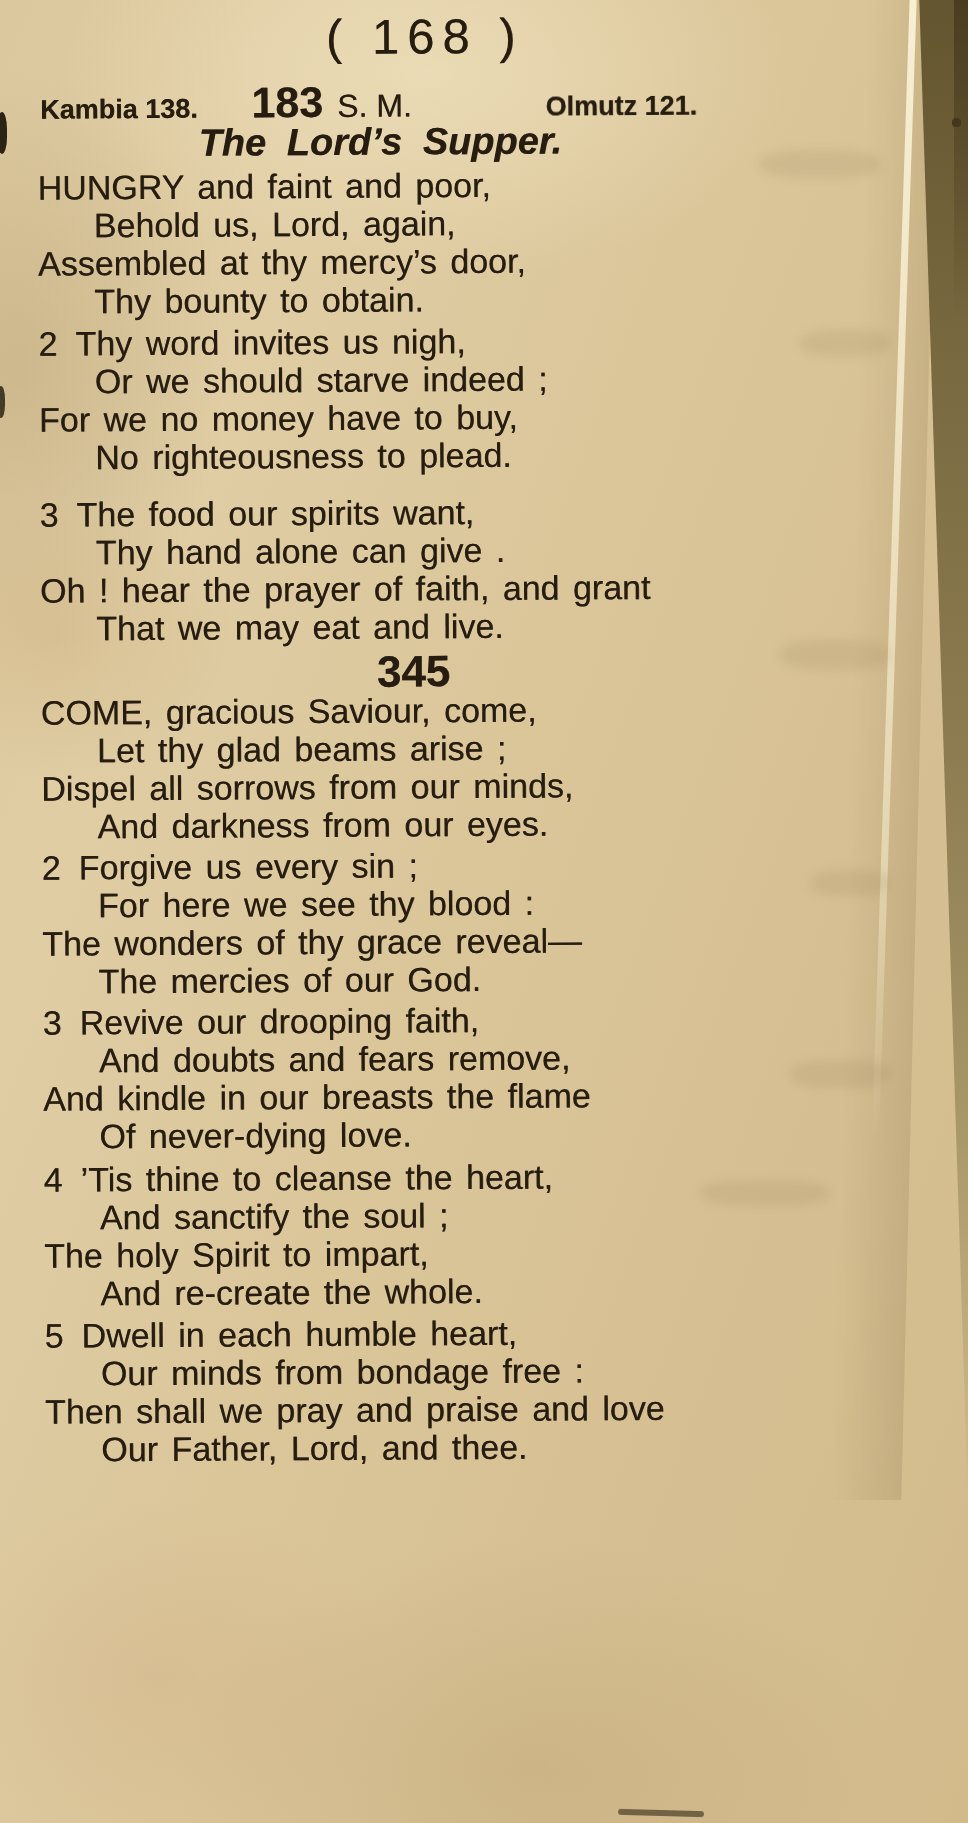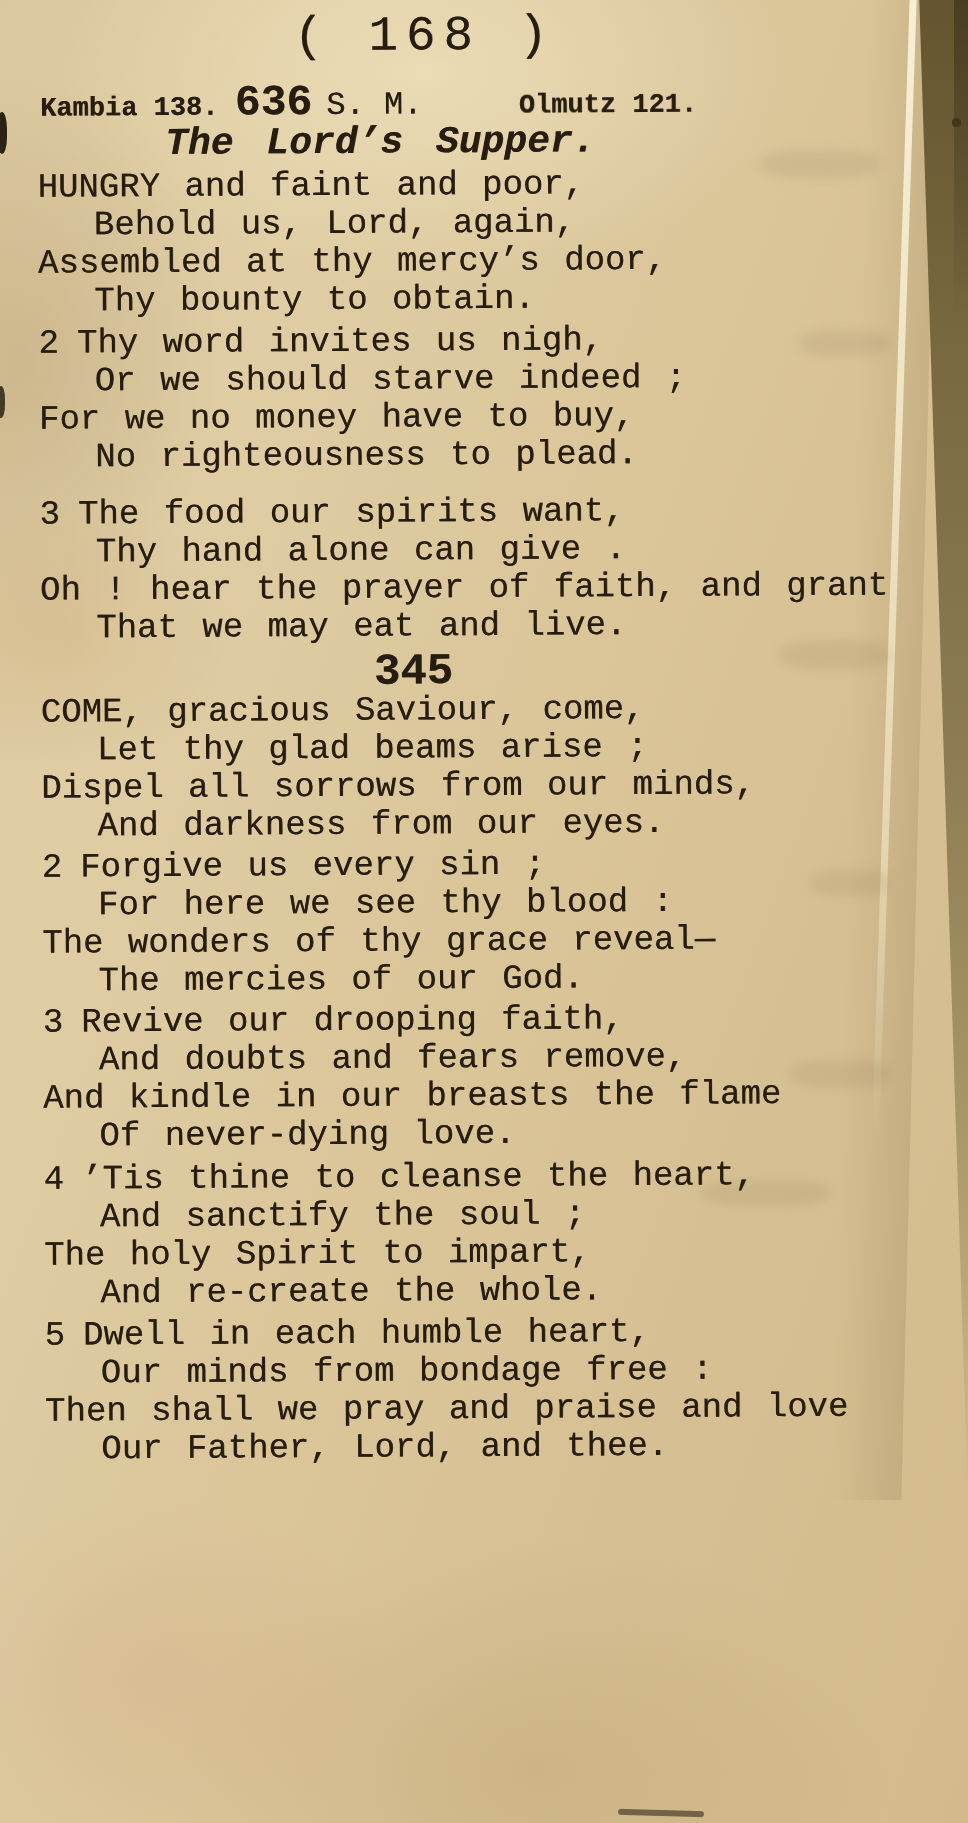--- a/index.html
+++ b/index.html
@@ -1,20 +1,20 @@
 <!DOCTYPE html>
 <html><head>
 <meta charset="utf-8">
 <style>
   html,body{margin:0;padding:0;background:#b7a478;}
   .page{
     position:relative;
     width:968px;height:1823px;
     overflow:hidden;
-    font-family:Liberation Mono, monospace;
+    font-family:Liberation Sans, sans-serif;
     color:#261d10;
     background:
       radial-gradient(520px 300px at 44% 4%, rgba(244,232,198,.55), rgba(244,232,198,0) 70%),
       radial-gradient(300px 420px at 2% 20%, rgba(146,117,70,.22), rgba(146,117,70,0) 70%),
       radial-gradient(260px 200px at 6% 35%, rgba(186,146,86,.20), rgba(186,146,86,0) 70%),
       radial-gradient(340px 260px at 16% 92%, rgba(196,142,108,.16), rgba(196,142,108,0) 70%),
       radial-gradient(500px 320px at 55% 97%, rgba(158,126,74,.18), rgba(158,126,74,0) 72%),
       linear-gradient(110deg, #dcc89e 0%, #e0cda4 22%, #dbc69a 48%, #d6c093 72%, #d2ba8b 100%);
   }
   
@@ -87,21 +87,21 @@
   <div class="ghost g5"></div>
   <div class="ghost g6"></div>
 
   <div class="text-layer">
 
     <div class="pageno">( 168 )</div>
 
     <div class="tune-row">
       <span class="tune-left">Kambia 138.</span>
       <span class="hymn-no-group">
-        <span class="hymn-no">636</span>
+        <span class="hymn-no">183</span>
         <span class="meter">S. M.</span>
       </span>
       <span class="tune-right">Olmutz 121.</span>
     </div>
 
     <div class="hymn-title">The Lord’s Supper.</div>
 
     <div class="stanza s344-1">
       <div class="line">HUNGRY and faint and poor,</div>
       <div class="line indent">Behold us, Lord, again,</div>

